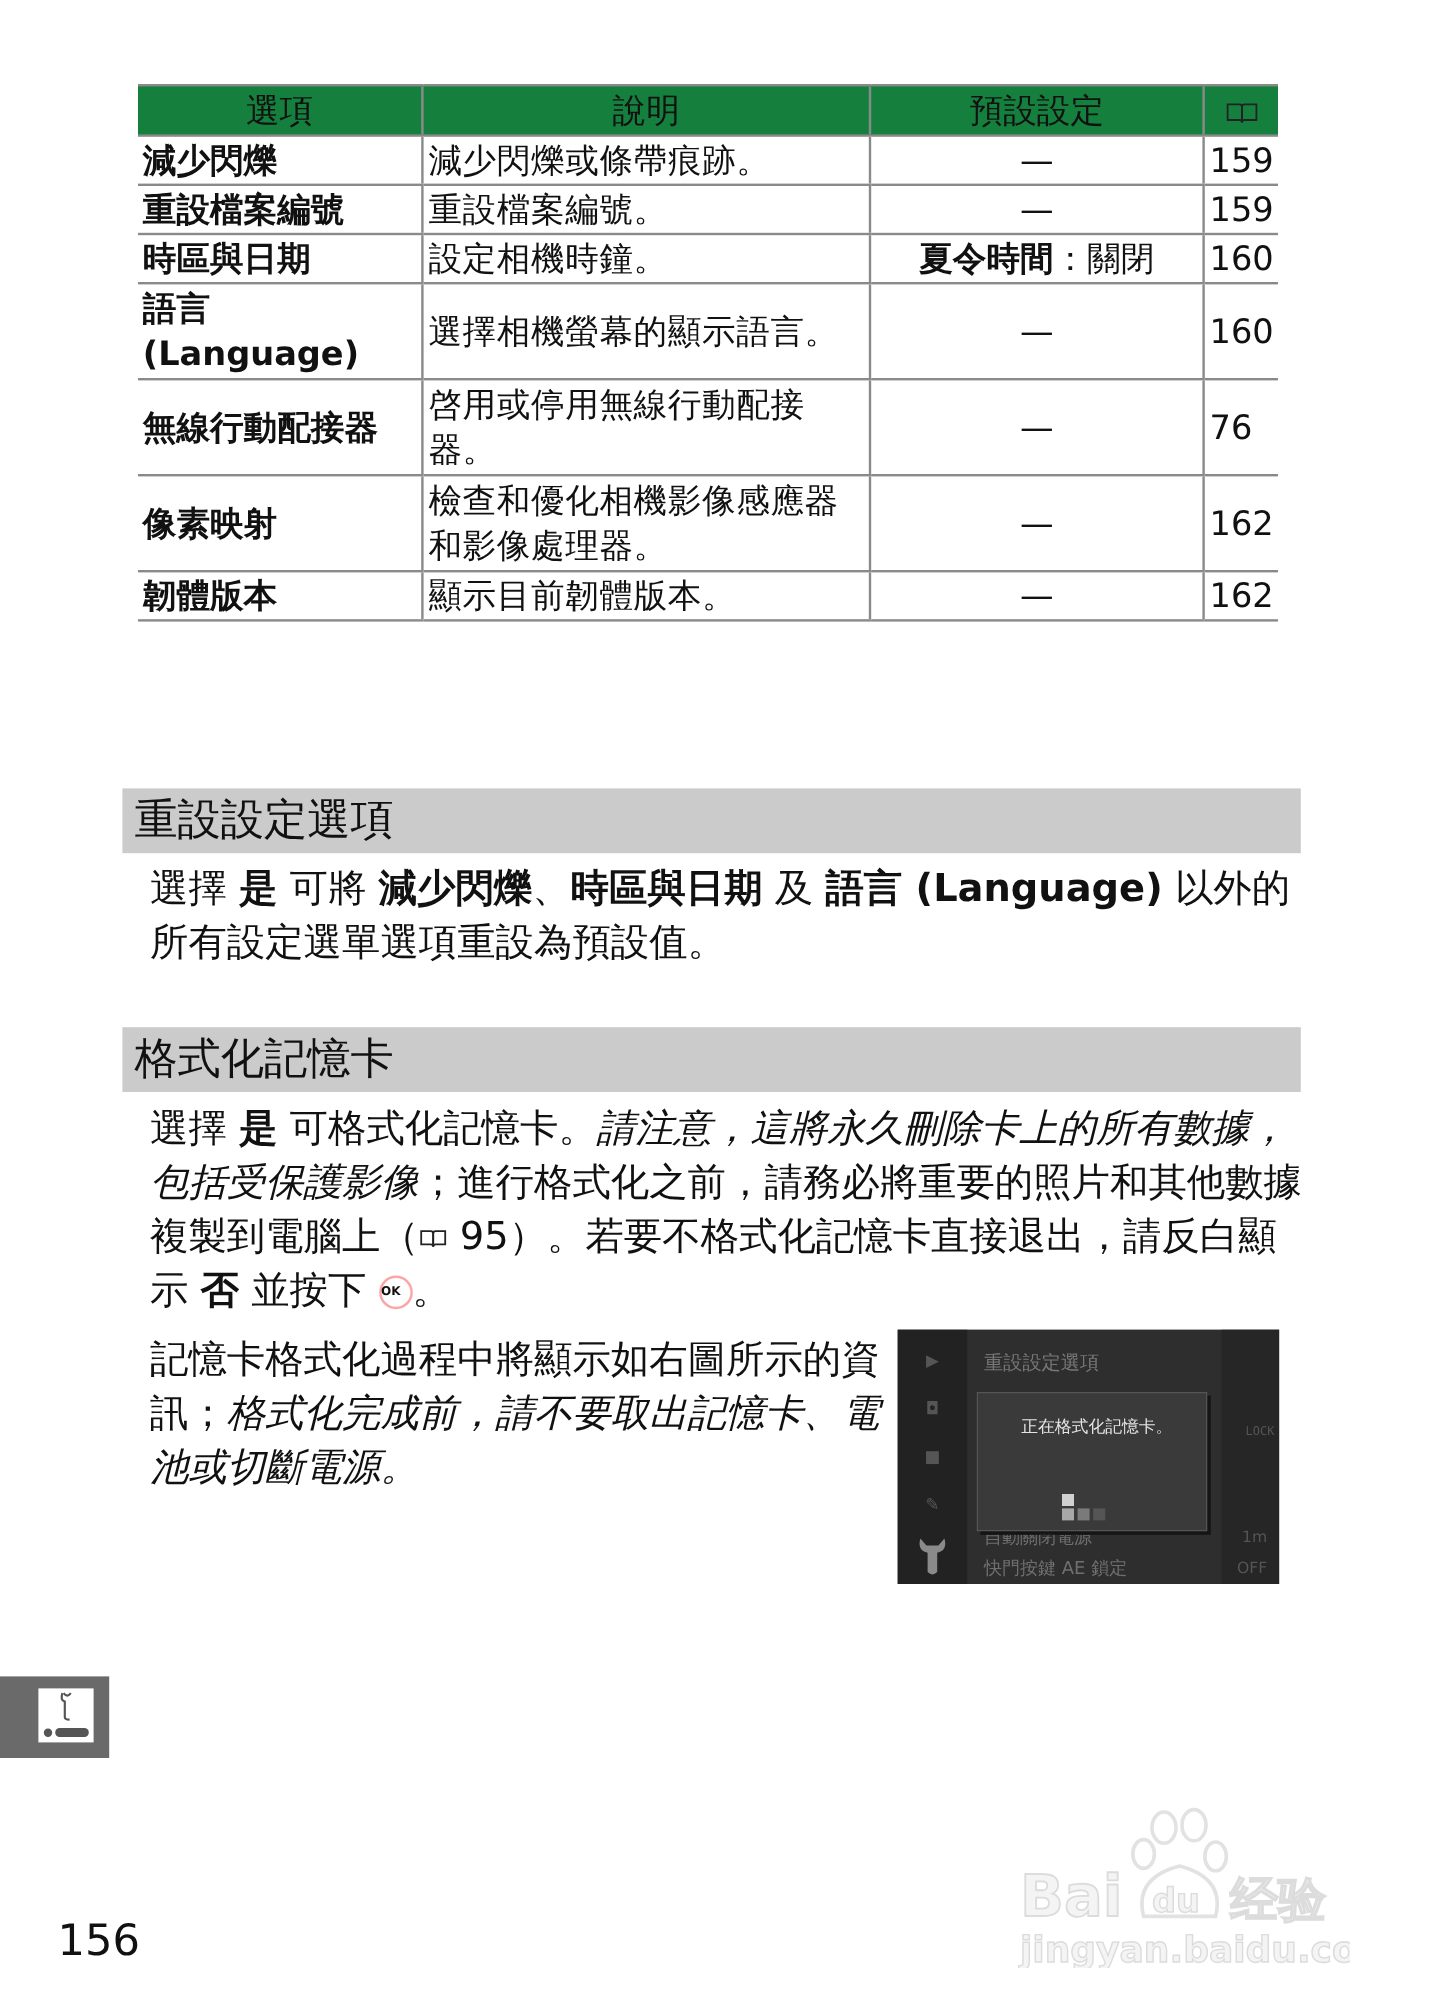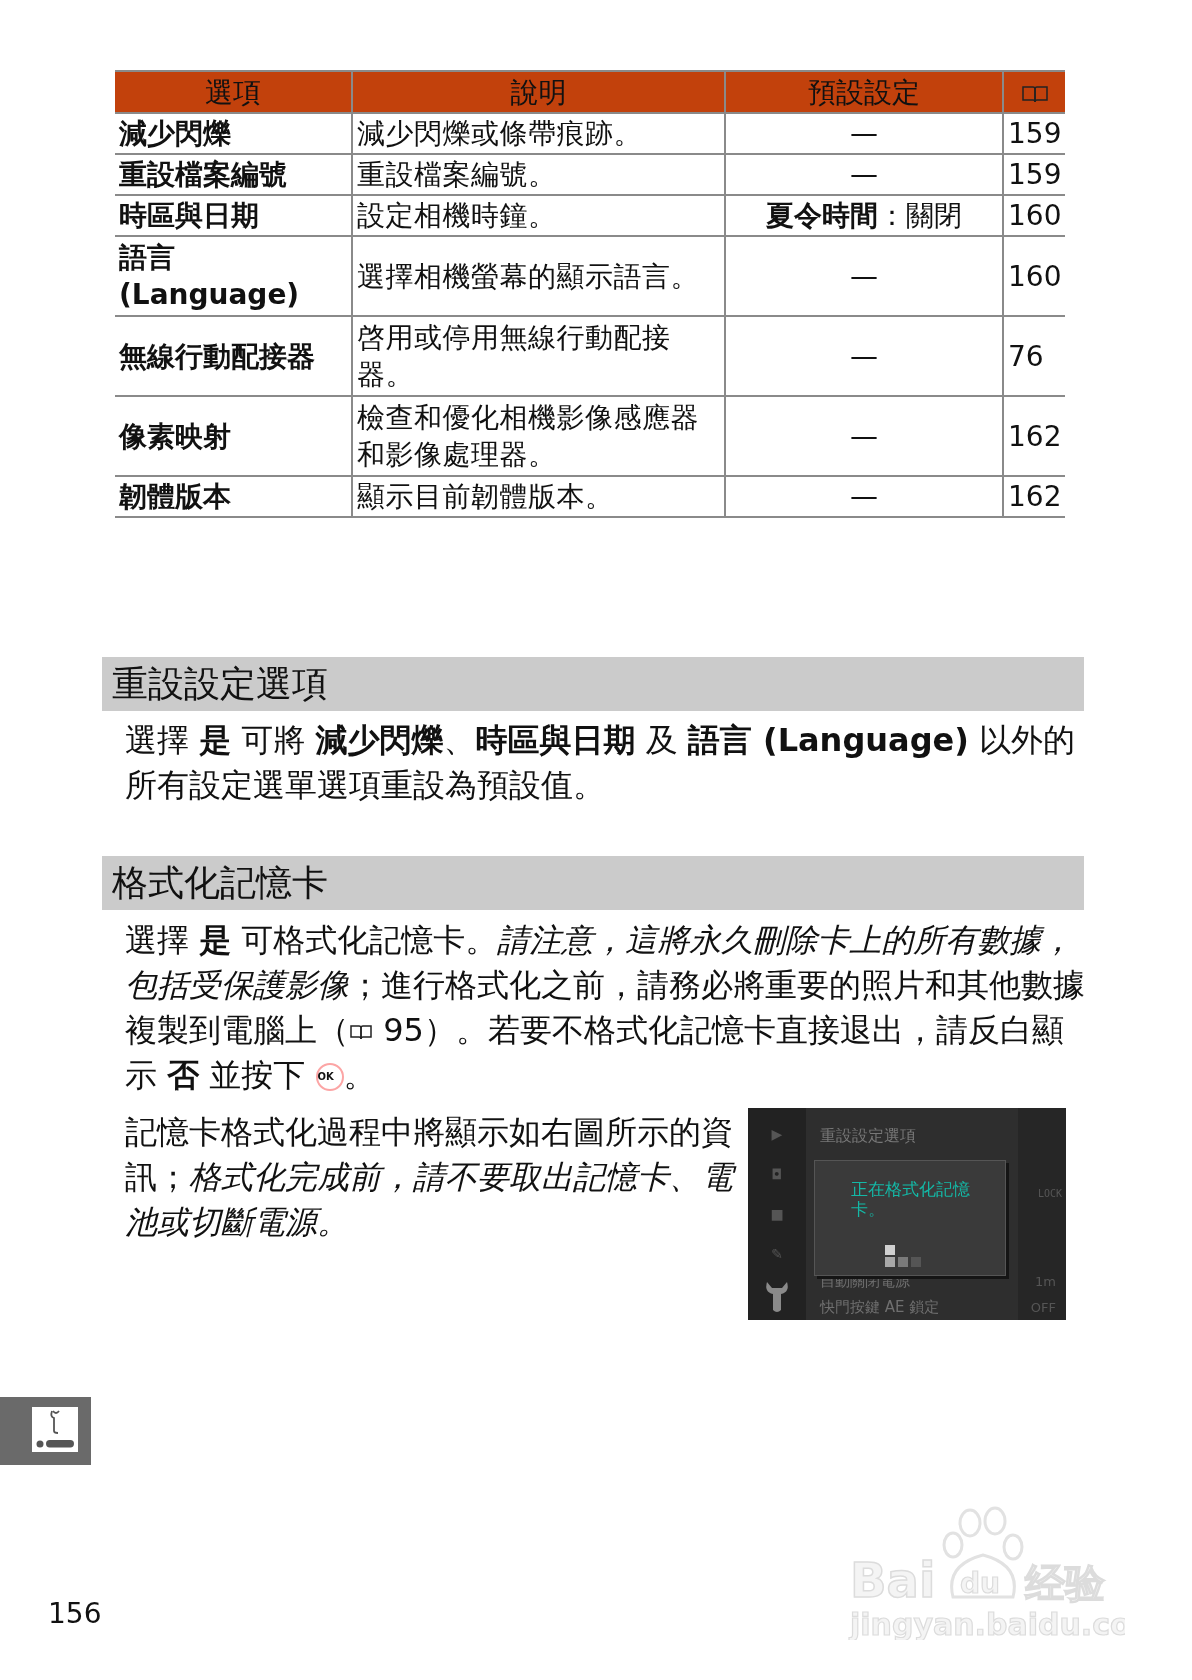--- a/index.html
+++ b/index.html
@@ -10,21 +10,21 @@
   .settings-table { position:absolute; left:115px; top:70px; width:950px;
                     border-collapse:collapse; table-layout:fixed; }
   .settings-table col.c1 { width:237px; }
   .settings-table col.c2 { width:373px; }
   .settings-table col.c3 { width:278px; }
   .settings-table col.c4 { width:62px; }
   .settings-table th, .settings-table td {
       border-top:2px solid #8a8a8a; border-bottom:2px solid #8a8a8a;
       padding:0 4px; font-size:28px; line-height:37px; vertical-align:middle; }
   .settings-table th + th, .settings-table td + td { border-left:2px solid #8a8a8a; }
-  .settings-table thead th { background:#c2410c; font-weight:normal; height:40px;
+  .settings-table thead th { background:#15803d; font-weight:normal; height:40px;
                              text-align:center; }
   .settings-table td.opt { font-weight:bold; padding-left:4px; }
   .settings-table td.desc { padding-left:4px; letter-spacing:0.5px; }
   .settings-table td.def { text-align:center; }
   .settings-table td.pg { text-align:left; padding-left:4px; font-family:"DejaVu Sans", sans-serif; }
   .settings-table tr.r1 td { height:39px; }
   .settings-table tr.r2 td { height:78px; }
   .bold { font-weight:bold; }
   .book-icon { display:inline-block; width:28px; height:20px; vertical-align:middle; }
 
@@ -51,27 +51,27 @@
               font-size:14px; text-align:center; }
   .cam-right { position:absolute; right:0; top:0; width:48px; height:212px; background:#262626; }
   .cam-title { position:absolute; left:72px; top:18px; font-size:16px; color:#777; }
   .cam-row { position:absolute; left:72px; font-size:15px; color:#6f6f6f; }
   .cam-lock { position:absolute; right:4px; top:80px; font-size:10px; color:#555;
               font-family:"DejaVu Sans Mono", monospace; }
   .cam-val { position:absolute; right:10px; font-size:13px; color:#555; }
   .cam-dialog { position:absolute; left:66px; top:52px; width:190px; height:114px;
                 background:#3a3a3a; border:1px solid #555; box-shadow:3px 3px 0 #151515; }
   .cam-dialog-text { position:absolute; left:36px; top:18px; width:140px;
-                     font-size:17px; line-height:20px; color:#14b8a6; }
+                     font-size:14px; line-height:20px; color:#e5e5e5; }
   .cam-sq { position:absolute; width:10px; height:10px; }
 
   
   .side-tab { position:absolute; left:0; top:1397px; width:91px; height:68px; background:#6a6a6a; }
   .side-tab-box { position:absolute; left:32px; top:10px; width:46px; height:45px; background:#fff; }
-  .page-number { position:absolute; left:48px; top:1597px; font-size:28px; color:#111; }
+  .page-number { position:absolute; left:48px; top:1597px; font-size:36px; color:#111; }
 
   
   .watermark { position:absolute; left:845px; top:1505px; width:280px; height:135px; }
 </style>
 </head>
 <body>
 
 <table class="settings-table">
   <colgroup>
       <col class="c1">

